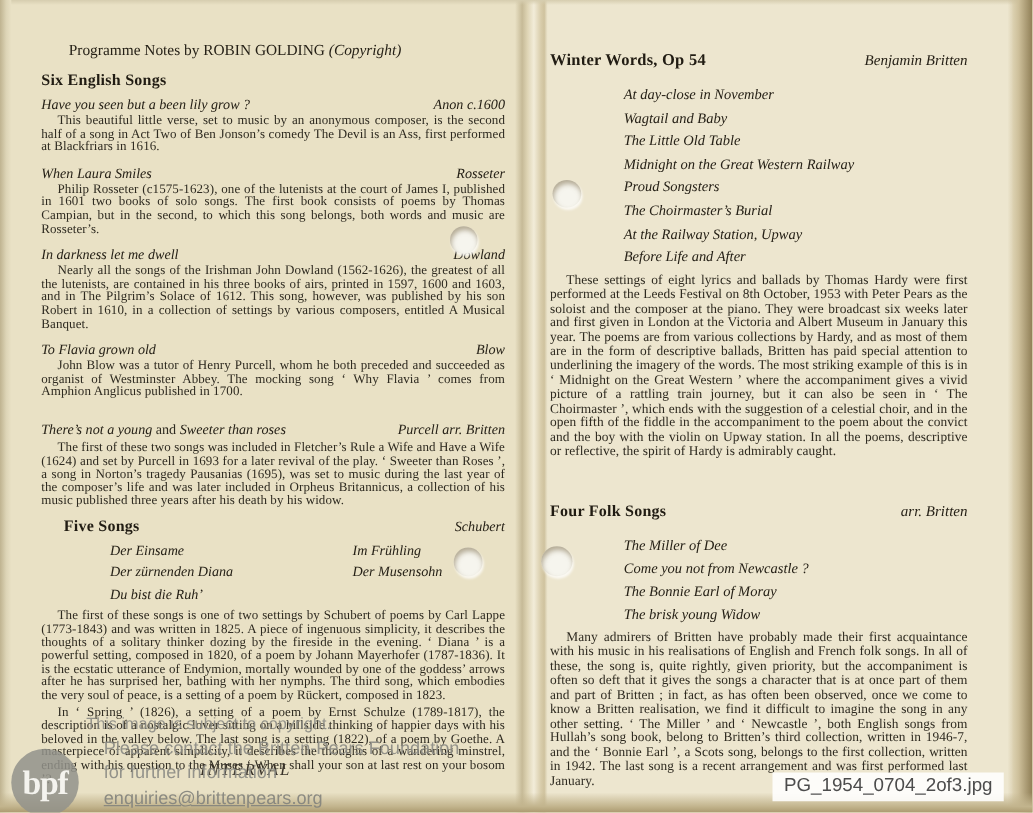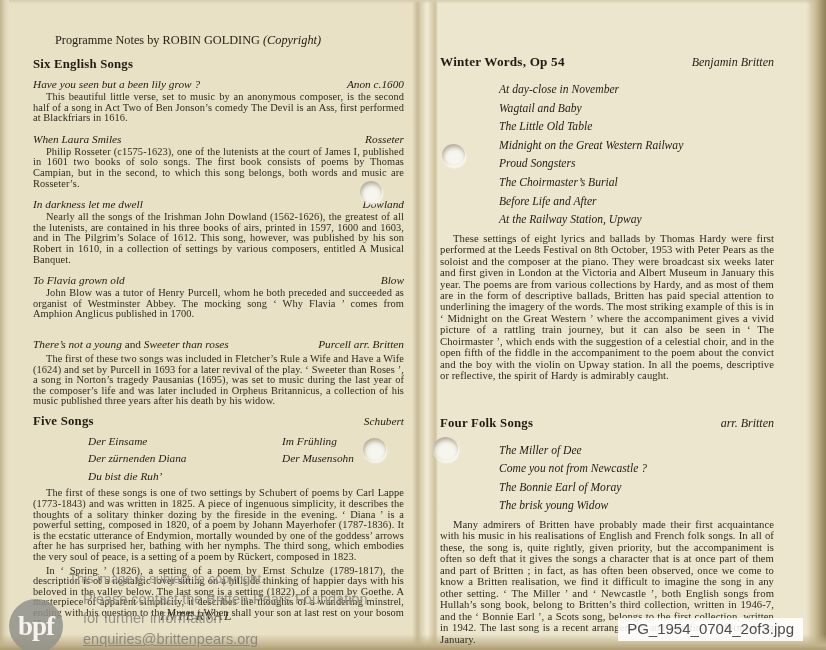--- a/index.html
+++ b/index.html
@@ -37,29 +37,29 @@
   .sechead{font-weight:bold;font-size:12.8px;color:#211c13;letter-spacing:.2px;}
   p.note{margin:2px 0 0;font-size:10.4px;line-height:10.6px;text-align:justify;
     text-indent:13px;letter-spacing:.08px;}
   
   .pageL{position:absolute;left:33px;top:33px;width:371px;z-index:10;}
   .byline{font-size:12.3px;margin:0 0 9px 22px;color:#262117;}
   .h-six{margin:0 0 6px;}
   .entry{margin-bottom:9px;}
   .entry.gapbig{margin-bottom:14px;}
   .entry.gapsmall{margin-bottom:7px;}
-  .fiverow{margin-bottom:2px;}
+  .fiverow{margin-bottom:2px;margin-left:18px;}
   .cols{display:flex;margin:4px 0 2px 55px;font-style:italic;font-size:11.3px;
     line-height:17.5px;color:#262117;gap:24px;}
   .col1{width:170px;}
   p.note.fivep{margin-top:3px;}
   .interval{position:absolute;left:160px;top:608px;z-index:20;
     font-style:italic;font-size:13.5px;letter-spacing:1.6px;color:#39332a;}
   
-  .pageR{position:absolute;left:440px;top:54px;width:334px;z-index:10;}
+  .pageR{position:absolute;left:440px;top:40px;width:334px;z-index:10;}
   .h-ww{font-size:13.2px;}
   .songlist{margin:14px 0 0 59px;font-style:italic;font-size:11.6px;color:#262117;}
   .songlist .song{margin-bottom:7px;line-height:11.6px;}
   p.rnote{margin:7px 0 0;font-size:10.7px;line-height:11.45px;text-align:justify;
     text-indent:13px;letter-spacing:.06px;}
   .folkhead{margin-top:34px;}
   
   .wm{position:absolute;left:0;top:571px;z-index:60;
     font-family:"Liberation Sans", sans-serif;color:#8d8d86;opacity:.93;}
   .wm-l1{margin-left:69px;font-size:13px;margin-bottom:5px;}
@@ -158,22 +158,22 @@
       <span class="sechead h-ww">Winter Words, Op 54</span>
       <span class="scomp" style="font-size:12px;">Benjamin Britten</span>
     </div>
     <div class="songlist">
       <div class="song">At day-close in November</div>
       <div class="song">Wagtail and Baby</div>
       <div class="song">The Little Old Table</div>
       <div class="song">Midnight on the Great Western Railway</div>
       <div class="song">Proud Songsters</div>
       <div class="song">The Choirmaster’s Burial</div>
+      <div class="song">At the Railway Station, Upway</div>
       <div class="song">Before Life and After</div>
-      <div class="song">At the Railway Station, Upway</div>
     </div>
     <p class="rnote">These settings of eight lyrics and ballads by Thomas Hardy were first performed at the Leeds Festival on 8th October, 1953 with Peter Pears as the soloist and the composer at the piano. They were broadcast six weeks later and first given in London at the Victoria and Albert Museum in January this year. The poems are from various collections by Hardy, and as most of them are in the form of descriptive ballads, Britten has paid special attention to underlining the imagery of the words. The most striking example of this is in ‘ Midnight on the Great Western ’ where the accompaniment gives a vivid picture of a rattling train journey, but it can also be seen in ‘ The Choirmaster ’, which ends with the suggestion of a celestial choir, and in the open fifth of the fiddle in the accompaniment to the poem about the convict and the boy with the violin on Upway station. In all the poems, descriptive or reflective, the spirit of Hardy is admirably caught.</p>
 
     <div class="trow folkhead">
       <span class="sechead">Four Folk Songs</span>
       <span class="scomp" style="font-size:12px;">arr. Britten</span>
     </div>
     <div class="songlist">
       <div class="song">The Miller of Dee</div>
       <div class="song">Come you not from Newcastle ?</div>

